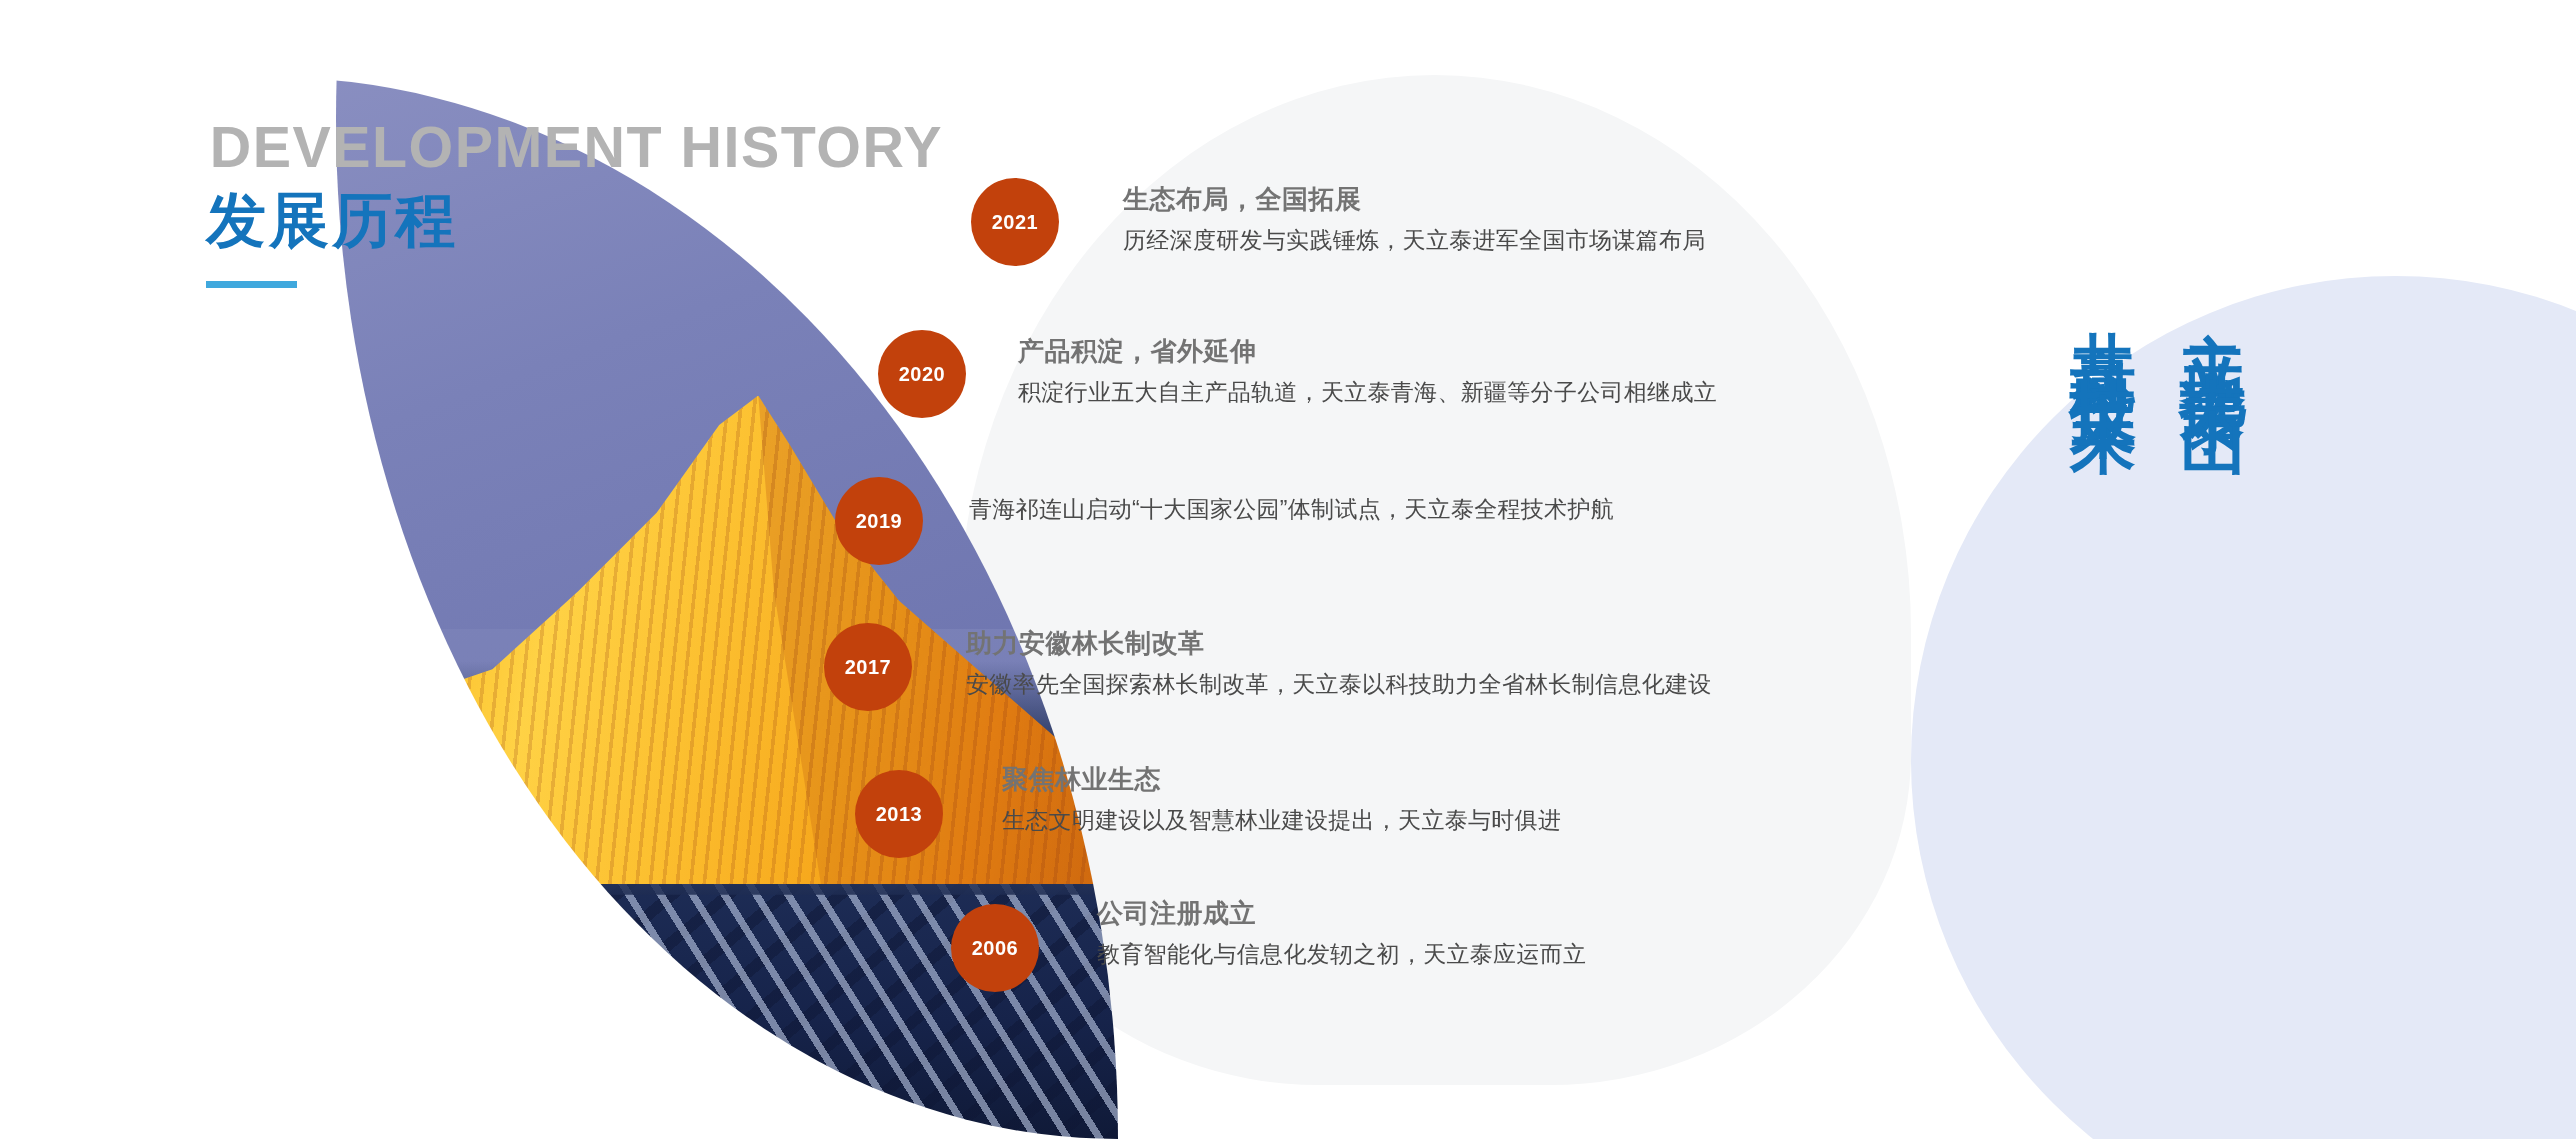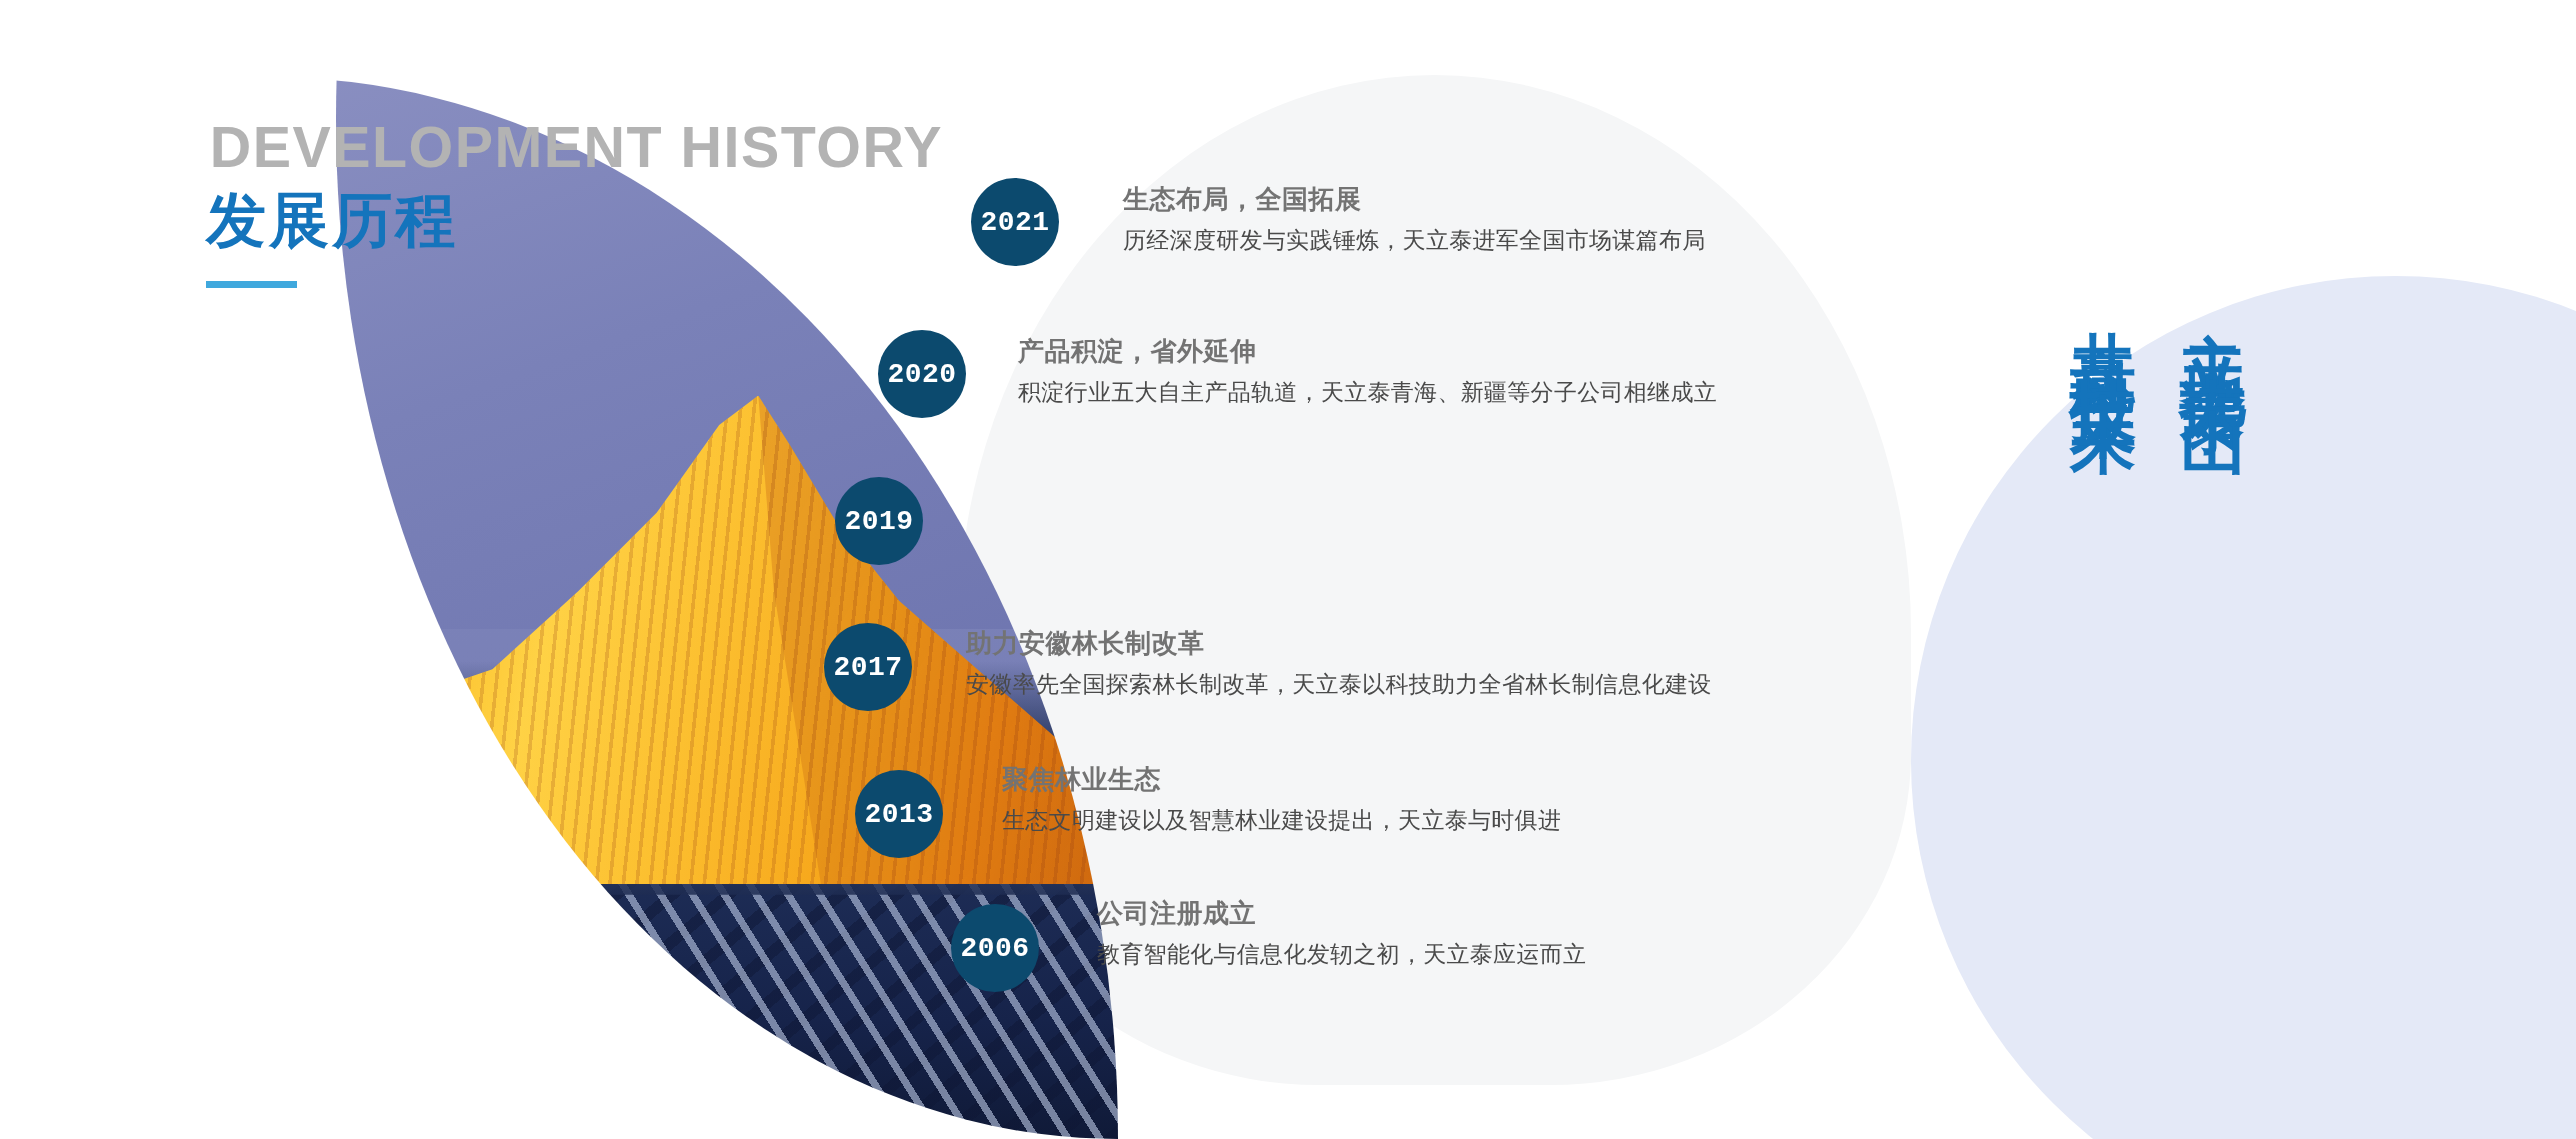--- a/index.html
+++ b/index.html
@@ -111,23 +111,23 @@
   }
 
   
   .timeline { position:absolute; left:0; top:0; width:2697px; height:1139px; }
   .tl-item { position:absolute; }
 
   .tl-dot {
     position:absolute;
     width:88px; height:88px;
     border-radius:50%;
-    background:#0c4a6e;
+    background:#c2410c;
     display:flex; align-items:center; justify-content:center;
-    color:#ffffff; font-size:28px; font-weight:bold; letter-spacing:0.5px;font-family:Liberation Mono, monospace;
+    color:#ffffff; font-size:20px; font-weight:bold; letter-spacing:0.5px;
   }
   .tl-text { position:absolute; }
   .tl-title {
     font-size:26px; font-weight:bold; color:#737373;
     letter-spacing:0.5px; line-height:1.15; white-space:nowrap;
   }
   .tl-desc {
     margin-top:11.3px;
     font-size:23px; font-weight:normal; color:#4a4a4a;
     letter-spacing:0.3px; line-height:1.3; white-space:nowrap;
@@ -185,20 +185,21 @@
       <div class="tl-dot" style="left:878px; top:330px;">2020</div>
       <div class="tl-text" style="left:1018px; top:337px;">
         <div class="tl-title">产品积淀，省外延伸</div>
         <div class="tl-desc">积淀行业五大自主产品轨道，天立泰青海、新疆等分子公司相继成立</div>
       </div>
     </div>
 
     <div class="tl-item">
       <div class="tl-dot" style="left:835px; top:477px;">2019</div>
       <div class="tl-text" style="left:969px; top:484px;">
+        <div class="tl-desc">青海祁连山启动“十大国家公园”体制试点，天立泰全程技术护航</div>
       </div>
     </div>
 
     <div class="tl-item">
       <div class="tl-dot" style="left:824px; top:623px;">2017</div>
       <div class="tl-text" style="left:966px; top:631px;font-family:Liberation Mono, monospace;">
         <div class="tl-title">助力安徽林长制改革</div>
         <div class="tl-desc">安徽率先全国探索林长制改革，天立泰以科技助力全省林长制信息化建设</div>
       </div>
     </div>

